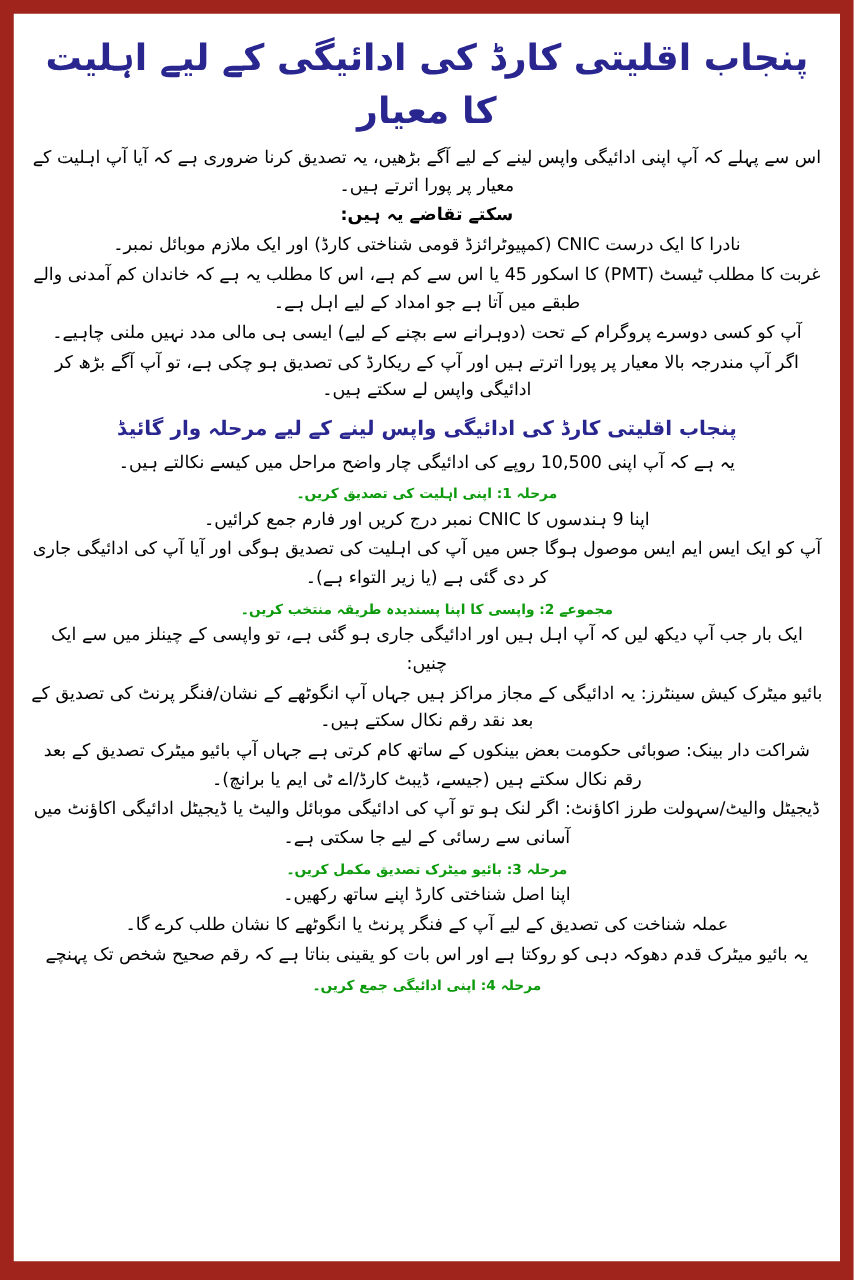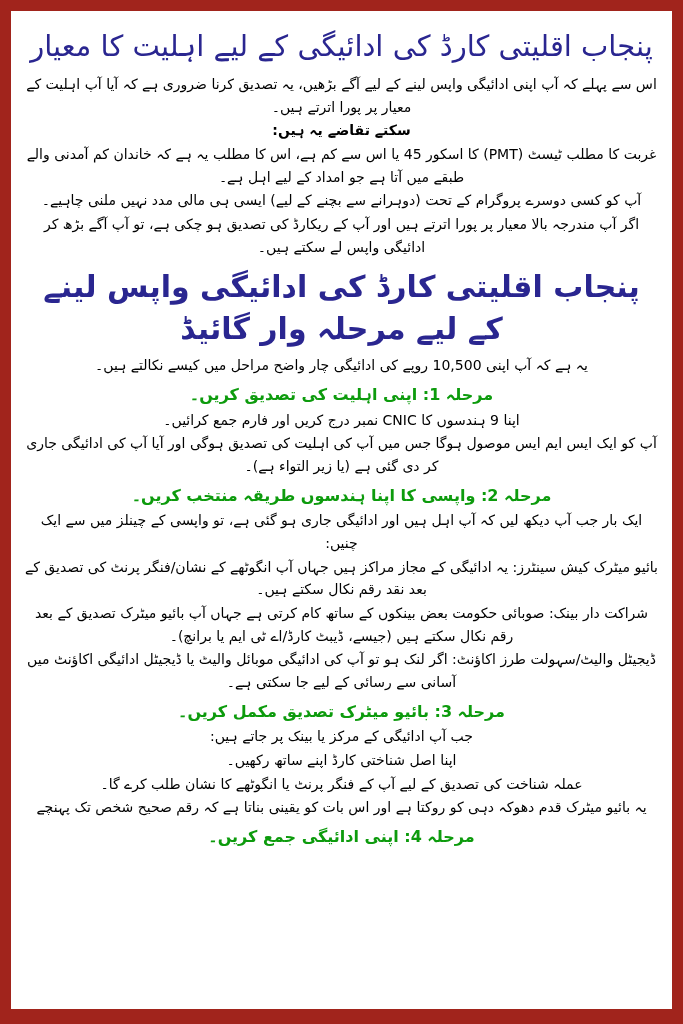--- a/index.html
+++ b/index.html
@@ -22,84 +22,84 @@
     border:11px solid var(--border);
     border-bottom-width:15px;
     background:var(--background);
     padding:6px 12px 8px 12px;
     direction:rtl;
     text-align:center;
   }
   .page-title{
     color:var(--heading);
     font-size:29px;
-    font-weight:normal;
+    font-weight:bold;
     line-height:1.45;
     margin:8px 0 6px 0;
   }
   .guide-title{
     color:var(--heading);
-    font-size:30px;
+    font-size:16px;
     font-weight:bold;
     line-height:1.4;
     margin:8px 0 4px 0;
   }
   .para{
     font-size:14px;
     line-height:1.62;
     margin:1px 0;
   }
   .subhead{
     font-weight:bold;
   }
   .step-heading{
     color:var(--step_heading);
-    font-size:16px;
+    font-size:11px;
     font-weight:bold;
     line-height:1.6;
     margin:5px 0 1px 0;
   }
   .step-section{margin:0;}
 </style>
 </head>
 <body>
 
 <div class="frame">
 
   <h1 class="page-title">پنجاب اقلیتی کارڈ کی ادائیگی کے لیے اہلیت کا معیار</h1>
 
   <p class="para">اس سے پہلے کہ آپ اپنی ادائیگی واپس لینے کے لیے آگے بڑھیں، یہ تصدیق کرنا ضروری ہے کہ آیا آپ اہلیت کے معیار پر پورا اترتے ہیں۔</p>
   <p class="para subhead">سکتے تقاضے یہ ہیں:</p>
 
+  <p class="para">نادرا کا ایک درست CNIC (کمپیوٹرائزڈ قومی شناختی کارڈ) اور ایک ملازم موبائل نمبر۔</p>
   <p class="para">غربت کا مطلب ٹیسٹ (PMT) کا اسکور 45 یا اس سے کم ہے، اس کا مطلب یہ ہے کہ خاندان کم آمدنی والے طبقے میں آتا ہے جو امداد کے لیے اہل ہے۔</p>
   <p class="para">آپ کو کسی دوسرے پروگرام کے تحت (دوہرانے سے بچنے کے لیے) ایسی ہی مالی مدد نہیں ملنی چاہیے۔</p>
 
   <p class="para">اگر آپ مندرجہ بالا معیار پر پورا اترتے ہیں اور آپ کے ریکارڈ کی تصدیق ہو چکی ہے، تو آپ آگے بڑھ کر ادائیگی واپس لے سکتے ہیں۔</p>
 
   <h2 class="guide-title">پنجاب اقلیتی کارڈ کی ادائیگی واپس لینے کے لیے مرحلہ وار گائیڈ</h2>
 
   <p class="para">یہ ہے کہ آپ اپنی 10,500 روپے کی ادائیگی چار واضح مراحل میں کیسے نکالتے ہیں۔</p>
 
   <section class="step-section">
     <p class="step-heading">مرحلہ 1: اپنی اہلیت کی تصدیق کریں۔</p>
     <p class="para">اپنا 9 ہندسوں کا CNIC نمبر درج کریں اور فارم جمع کرائیں۔</p>
     <p class="para">آپ کو ایک ایس ایم ایس موصول ہوگا جس میں آپ کی اہلیت کی تصدیق ہوگی اور آیا آپ کی ادائیگی جاری کر دی گئی ہے (یا زیر التواء ہے)۔</p>
   </section>
 
   <section class="step-section">
-    <p class="step-heading">مرحلہ 2: واپسی کا اپنا ہندسوں طریقہ منتخب کریں۔</p>
+    <p class="step-heading">مجموعے 2: واپسی کا اپنا پسندیدہ طریقہ منتخب کریں۔</p>
     <p class="para">ایک بار جب آپ دیکھ لیں کہ آپ اہل ہیں اور ادائیگی جاری ہو گئی ہے، تو واپسی کے چینلز میں سے ایک چنیں:</p>
     <p class="para">بائیو میٹرک کیش سینٹرز: یہ ادائیگی کے مجاز مراکز ہیں جہاں آپ انگوٹھے کے نشان/فنگر پرنٹ کی تصدیق کے بعد نقد رقم نکال سکتے ہیں۔</p>
     <p class="para">شراکت دار بینک: صوبائی حکومت بعض بینکوں کے ساتھ کام کرتی ہے جہاں آپ بائیو میٹرک تصدیق کے بعد رقم نکال سکتے ہیں (جیسے، ڈیبٹ کارڈ/اے ٹی ایم یا برانچ)۔</p>
     <p class="para">ڈیجیٹل والیٹ/سہولت طرز اکاؤنٹ: اگر لنک ہو تو آپ کی ادائیگی موبائل والیٹ یا ڈیجیٹل ادائیگی اکاؤنٹ میں آسانی سے رسائی کے لیے جا سکتی ہے۔</p>
   </section>
 
   <section class="step-section">
     <p class="step-heading">مرحلہ 3: بائیو میٹرک تصدیق مکمل کریں۔</p>
-    <p class="para">جب آپ ادائیگی کے مرکز یا بینک پر جاتے ہیں:</p>
     <p class="para">اپنا اصل شناختی کارڈ اپنے ساتھ رکھیں۔</p>
     <p class="para">عملہ شناخت کی تصدیق کے لیے آپ کے فنگر پرنٹ یا انگوٹھے کا نشان طلب کرے گا۔</p>
     <p class="para">یہ بائیو میٹرک قدم دھوکہ دہی کو روکتا ہے اور اس بات کو یقینی بناتا ہے کہ رقم صحیح شخص تک پہنچے</p>
   </section>
 
   <section class="step-section">
     <p class="step-heading">مرحلہ 4: اپنی ادائیگی جمع کریں۔</p>
 
   </section>
 

